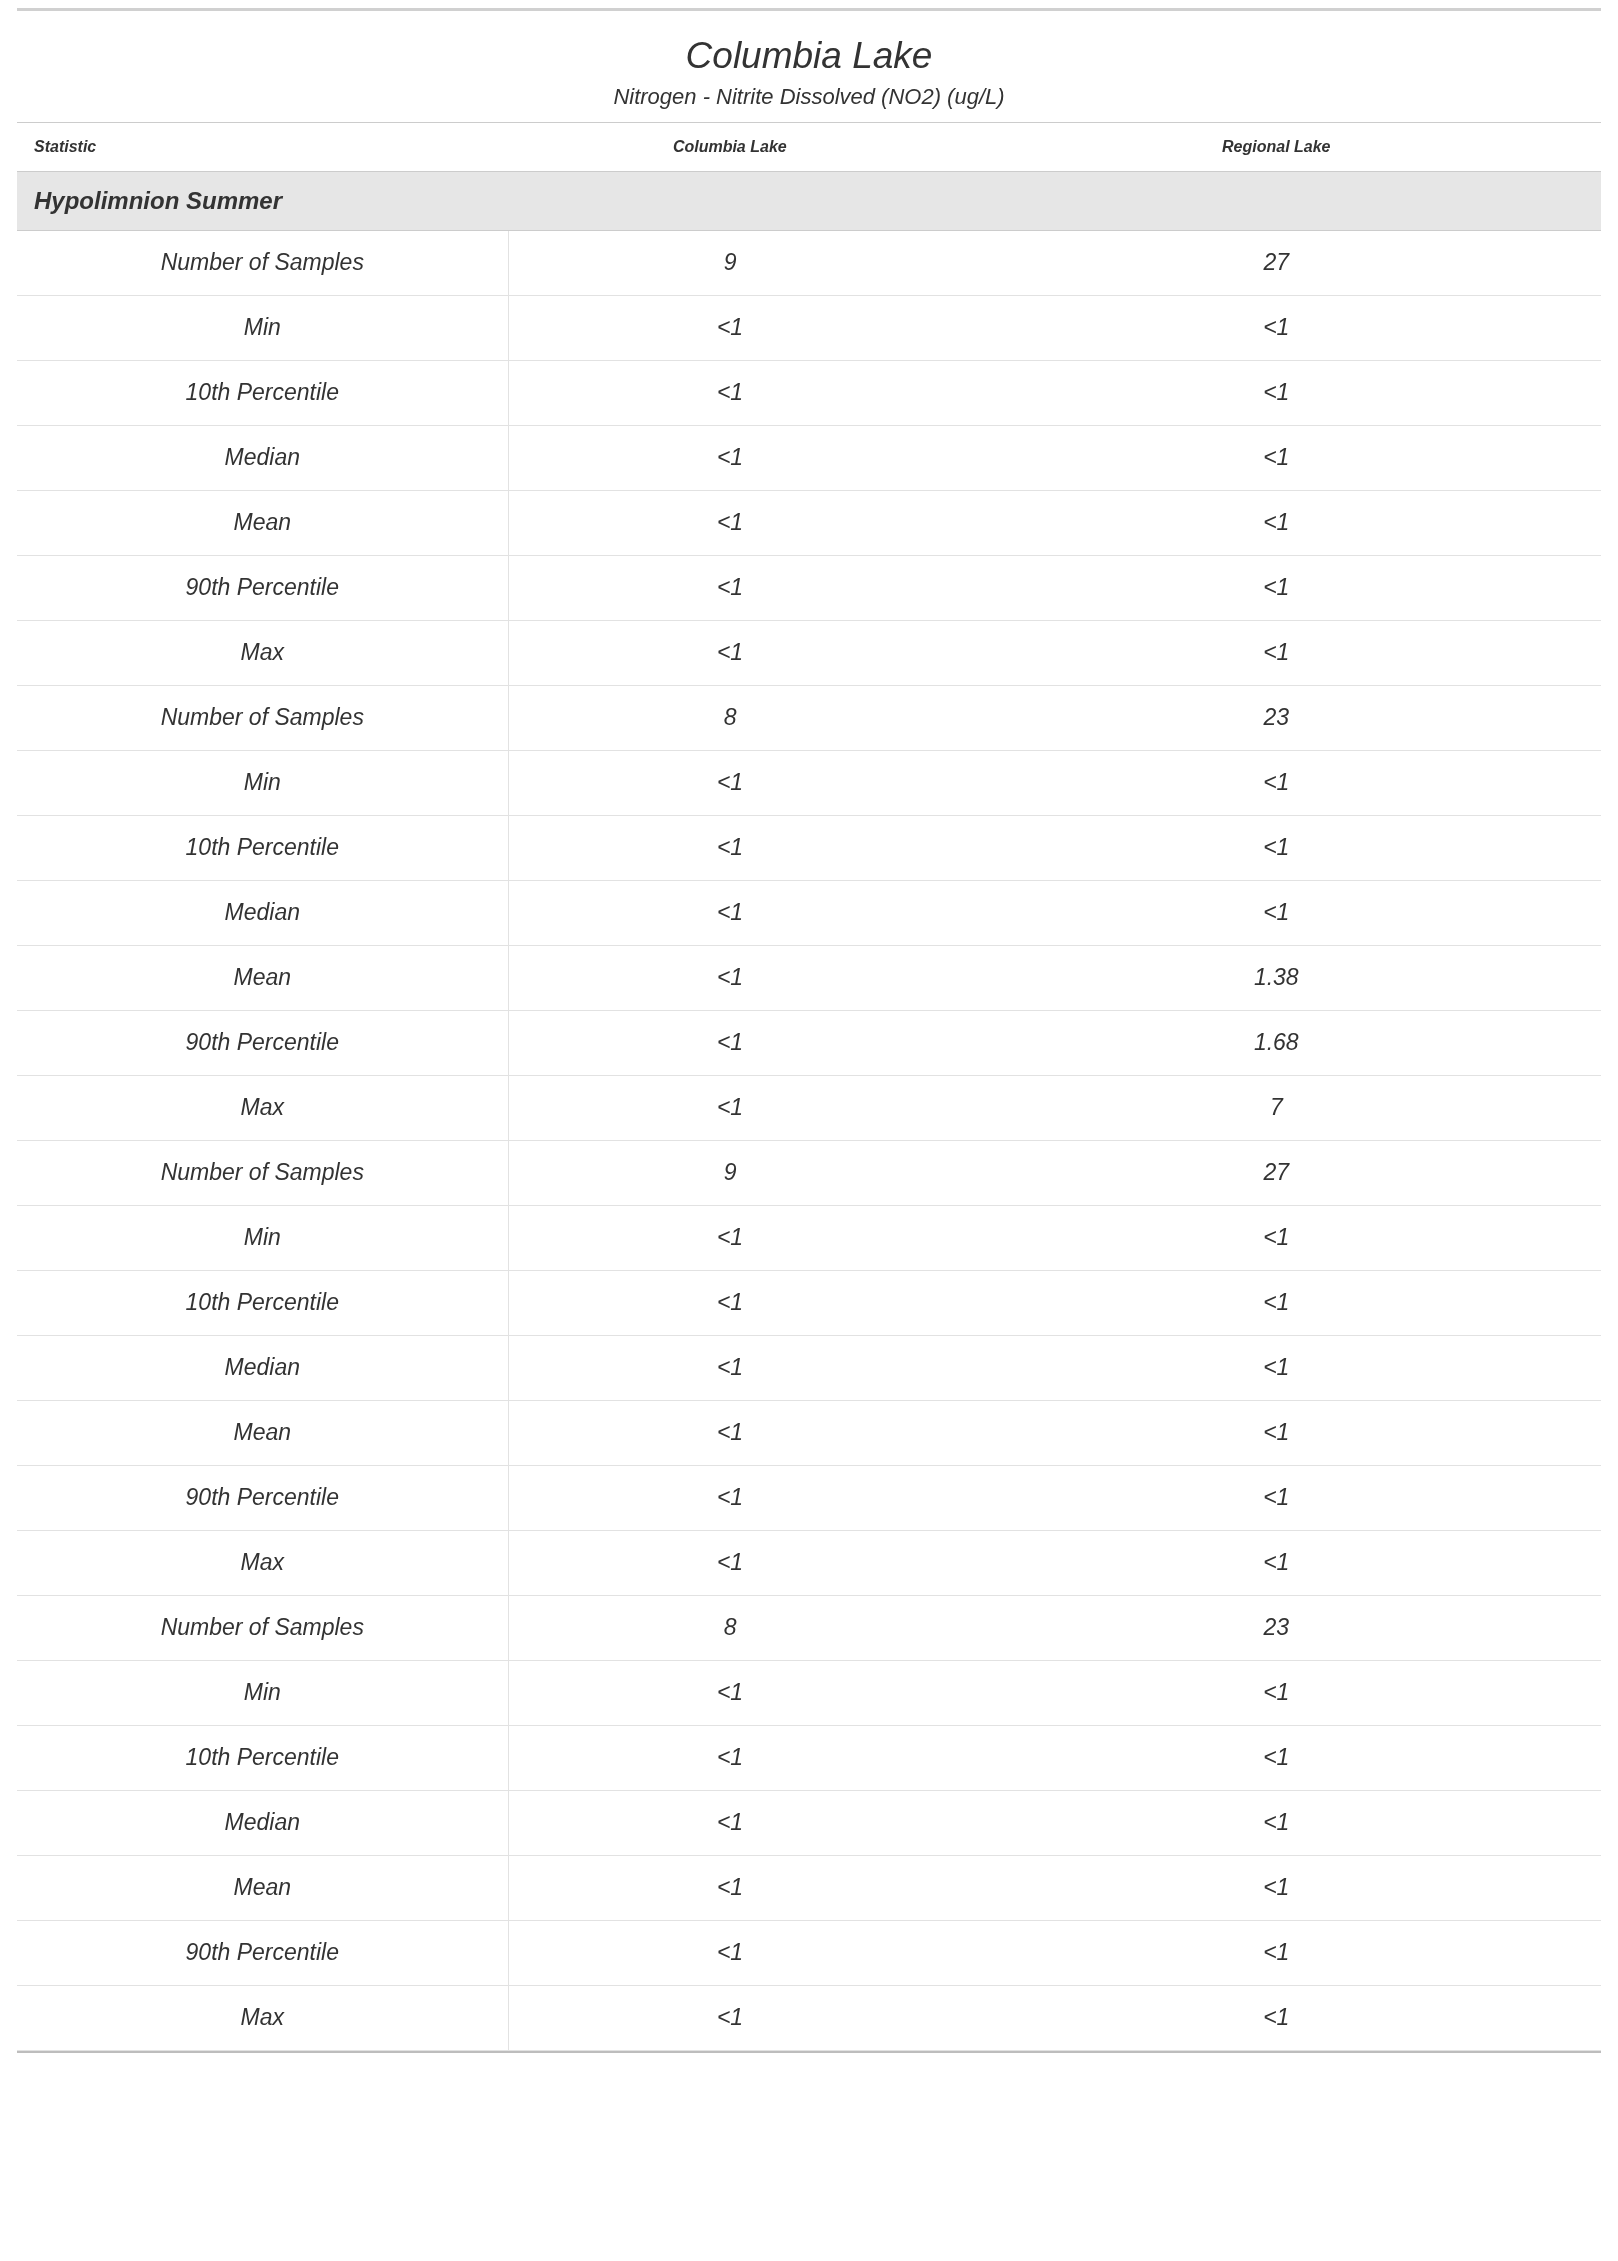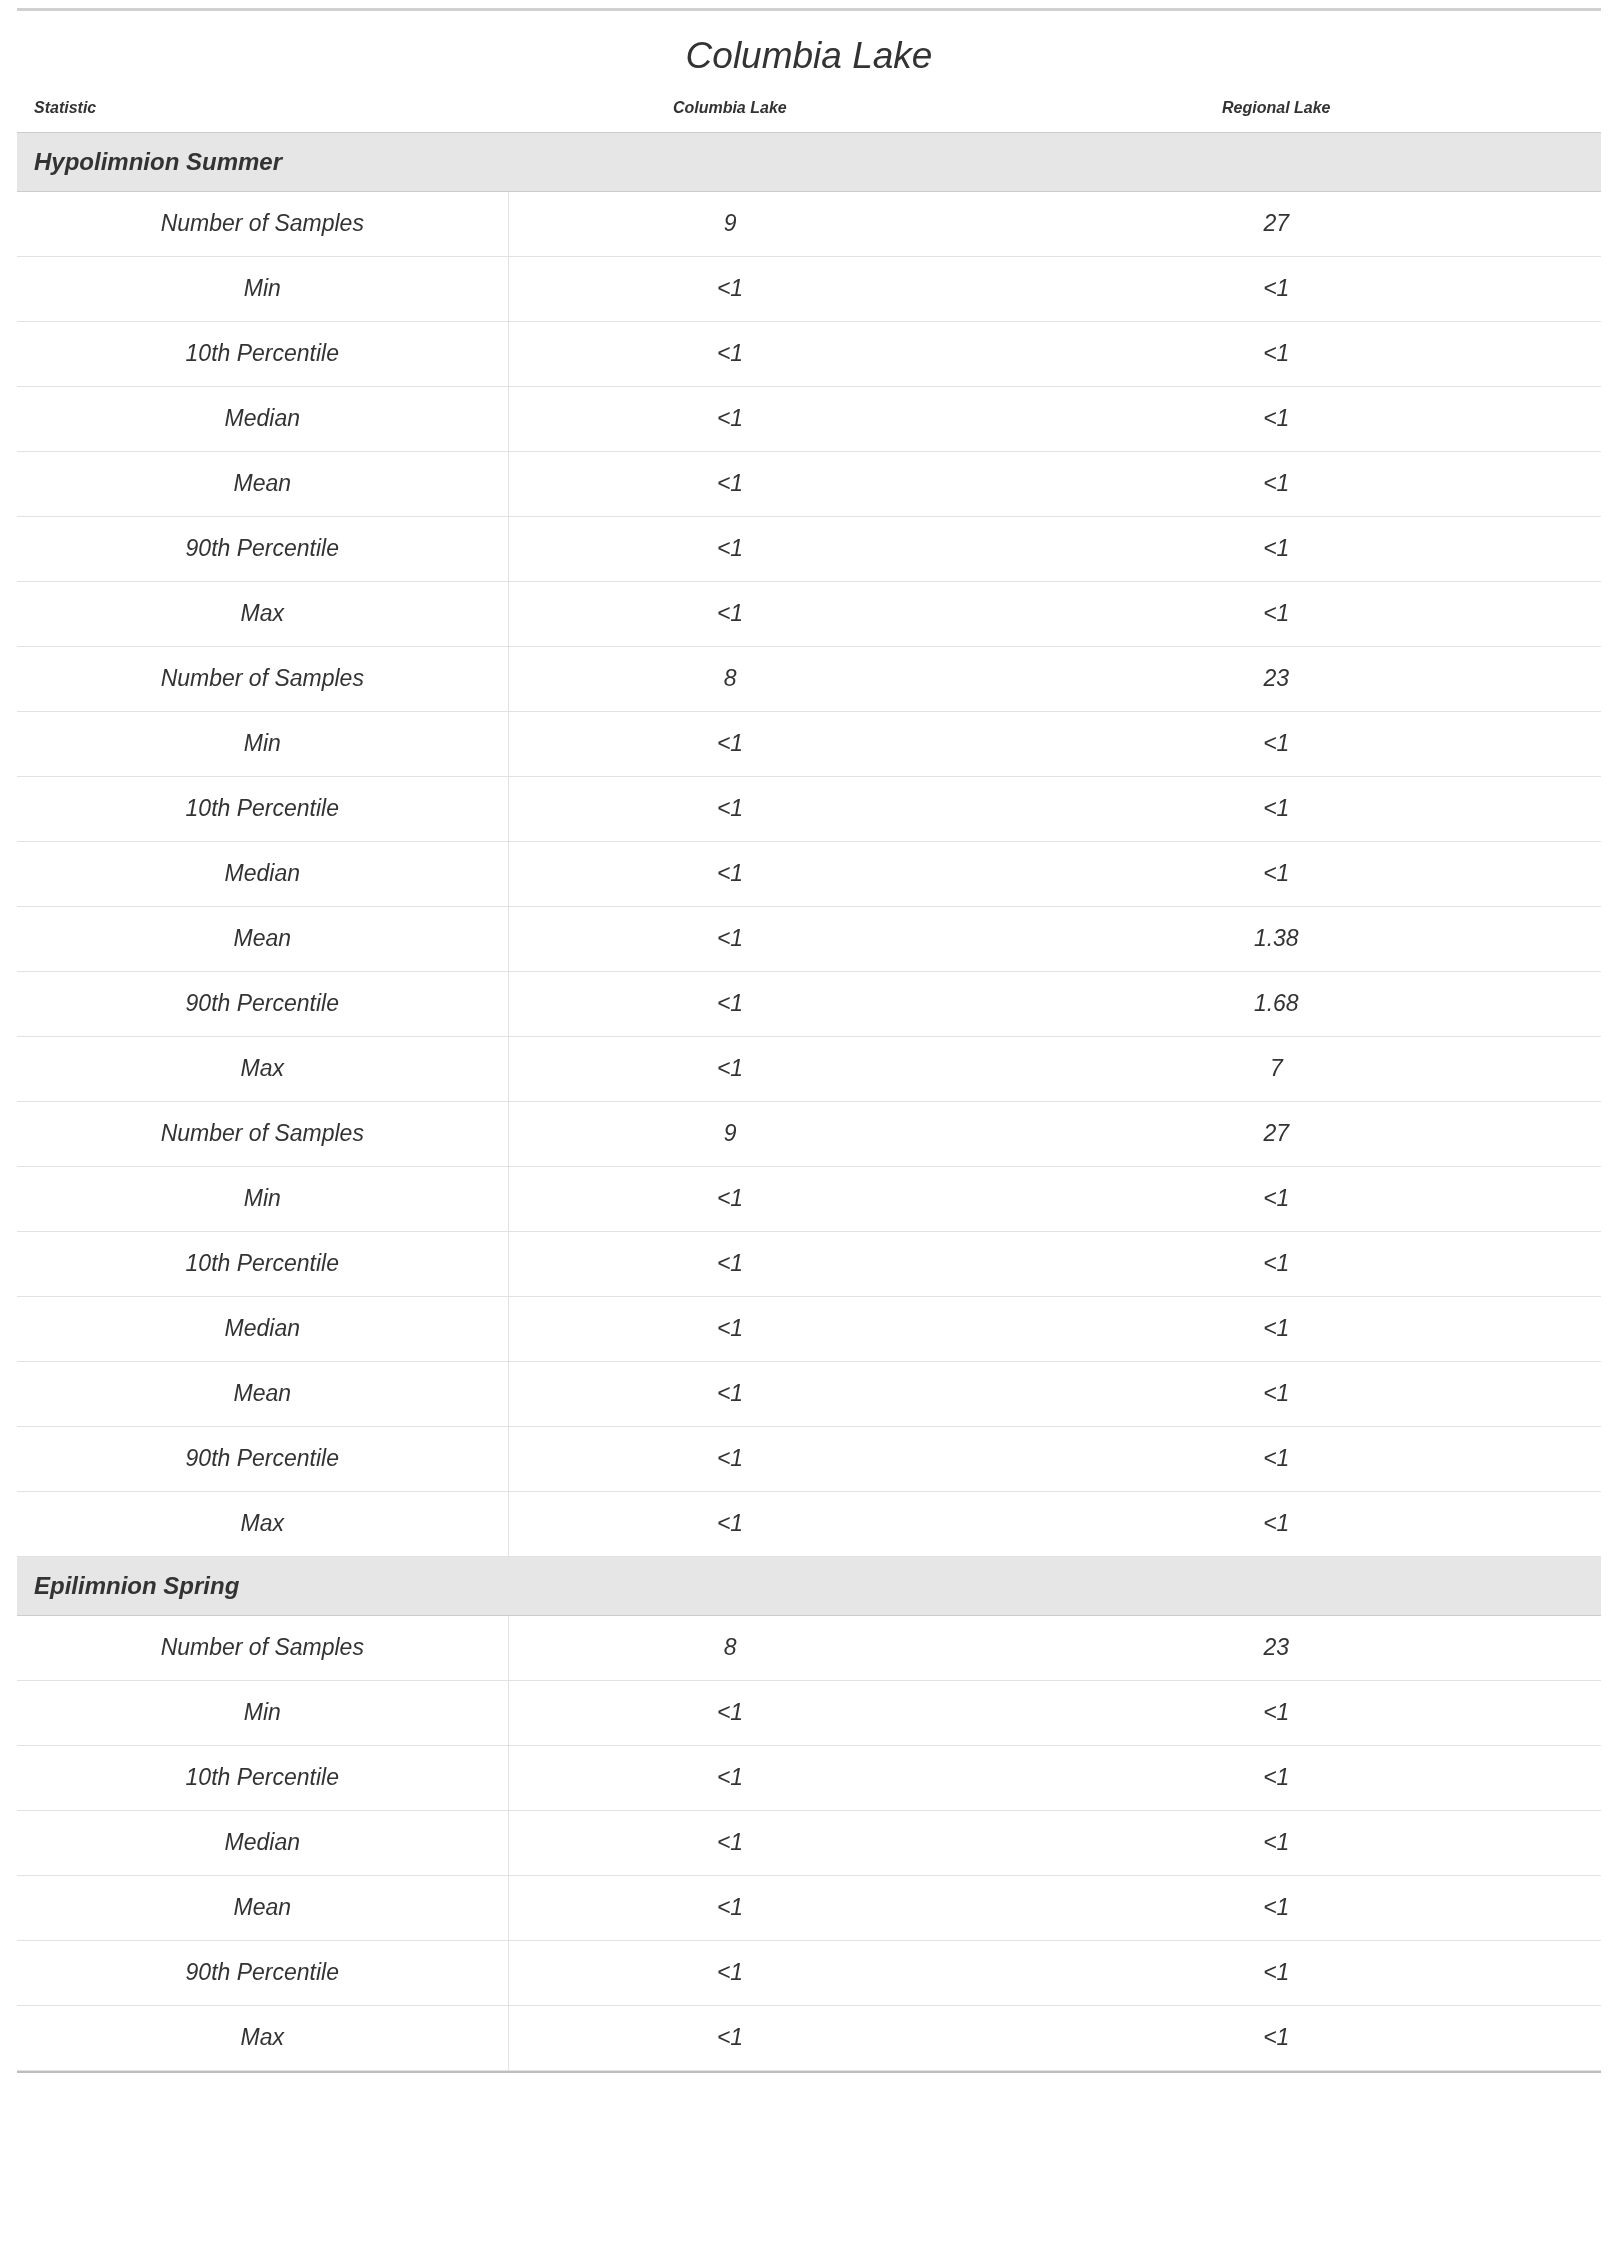--- a/index.html
+++ b/index.html
@@ -67,20 +67,21 @@
   col.c2 { width: 28%; }
   col.c3 { width: 41%; }
   .last-border { border-bottom: 2.5px solid #bdbdbd; }
 </style>
 </head>
 <body>
 
 <div class="container">
   <div class="top-border"></div>
   <div class="title">Columbia Lake</div>
+  <div class="subtitle">Nitrogen - Nitrite Dissolved (NO2) (ug/L)</div>
 
   <table>
     <colgroup>
         <col class="c1">
         <col class="c2">
         <col class="c3">
       </colgroup>
     <thead>
       <tr>
         <th>Statistic</th>
@@ -190,23 +191,20 @@
         <tr class="data-row">
           <td class="stat-cell">90th Percentile</td>
           <td>&lt;1</td>
           <td>&lt;1</td>
         </tr>
         <tr class="data-row">
           <td class="stat-cell">Max</td>
           <td>&lt;1</td>
           <td>&lt;1</td>
         </tr>
-        <tr class="section-row">
-          <td colspan="3">Epilimnion Spring</td>
-        </tr>
         <tr class="data-row">
           <td class="stat-cell">Number of Samples</td>
           <td>8</td>
           <td>23</td>
         </tr>
         <tr class="data-row">
           <td class="stat-cell">Min</td>
           <td>&lt;1</td>
           <td>&lt;1</td>
         </tr>

